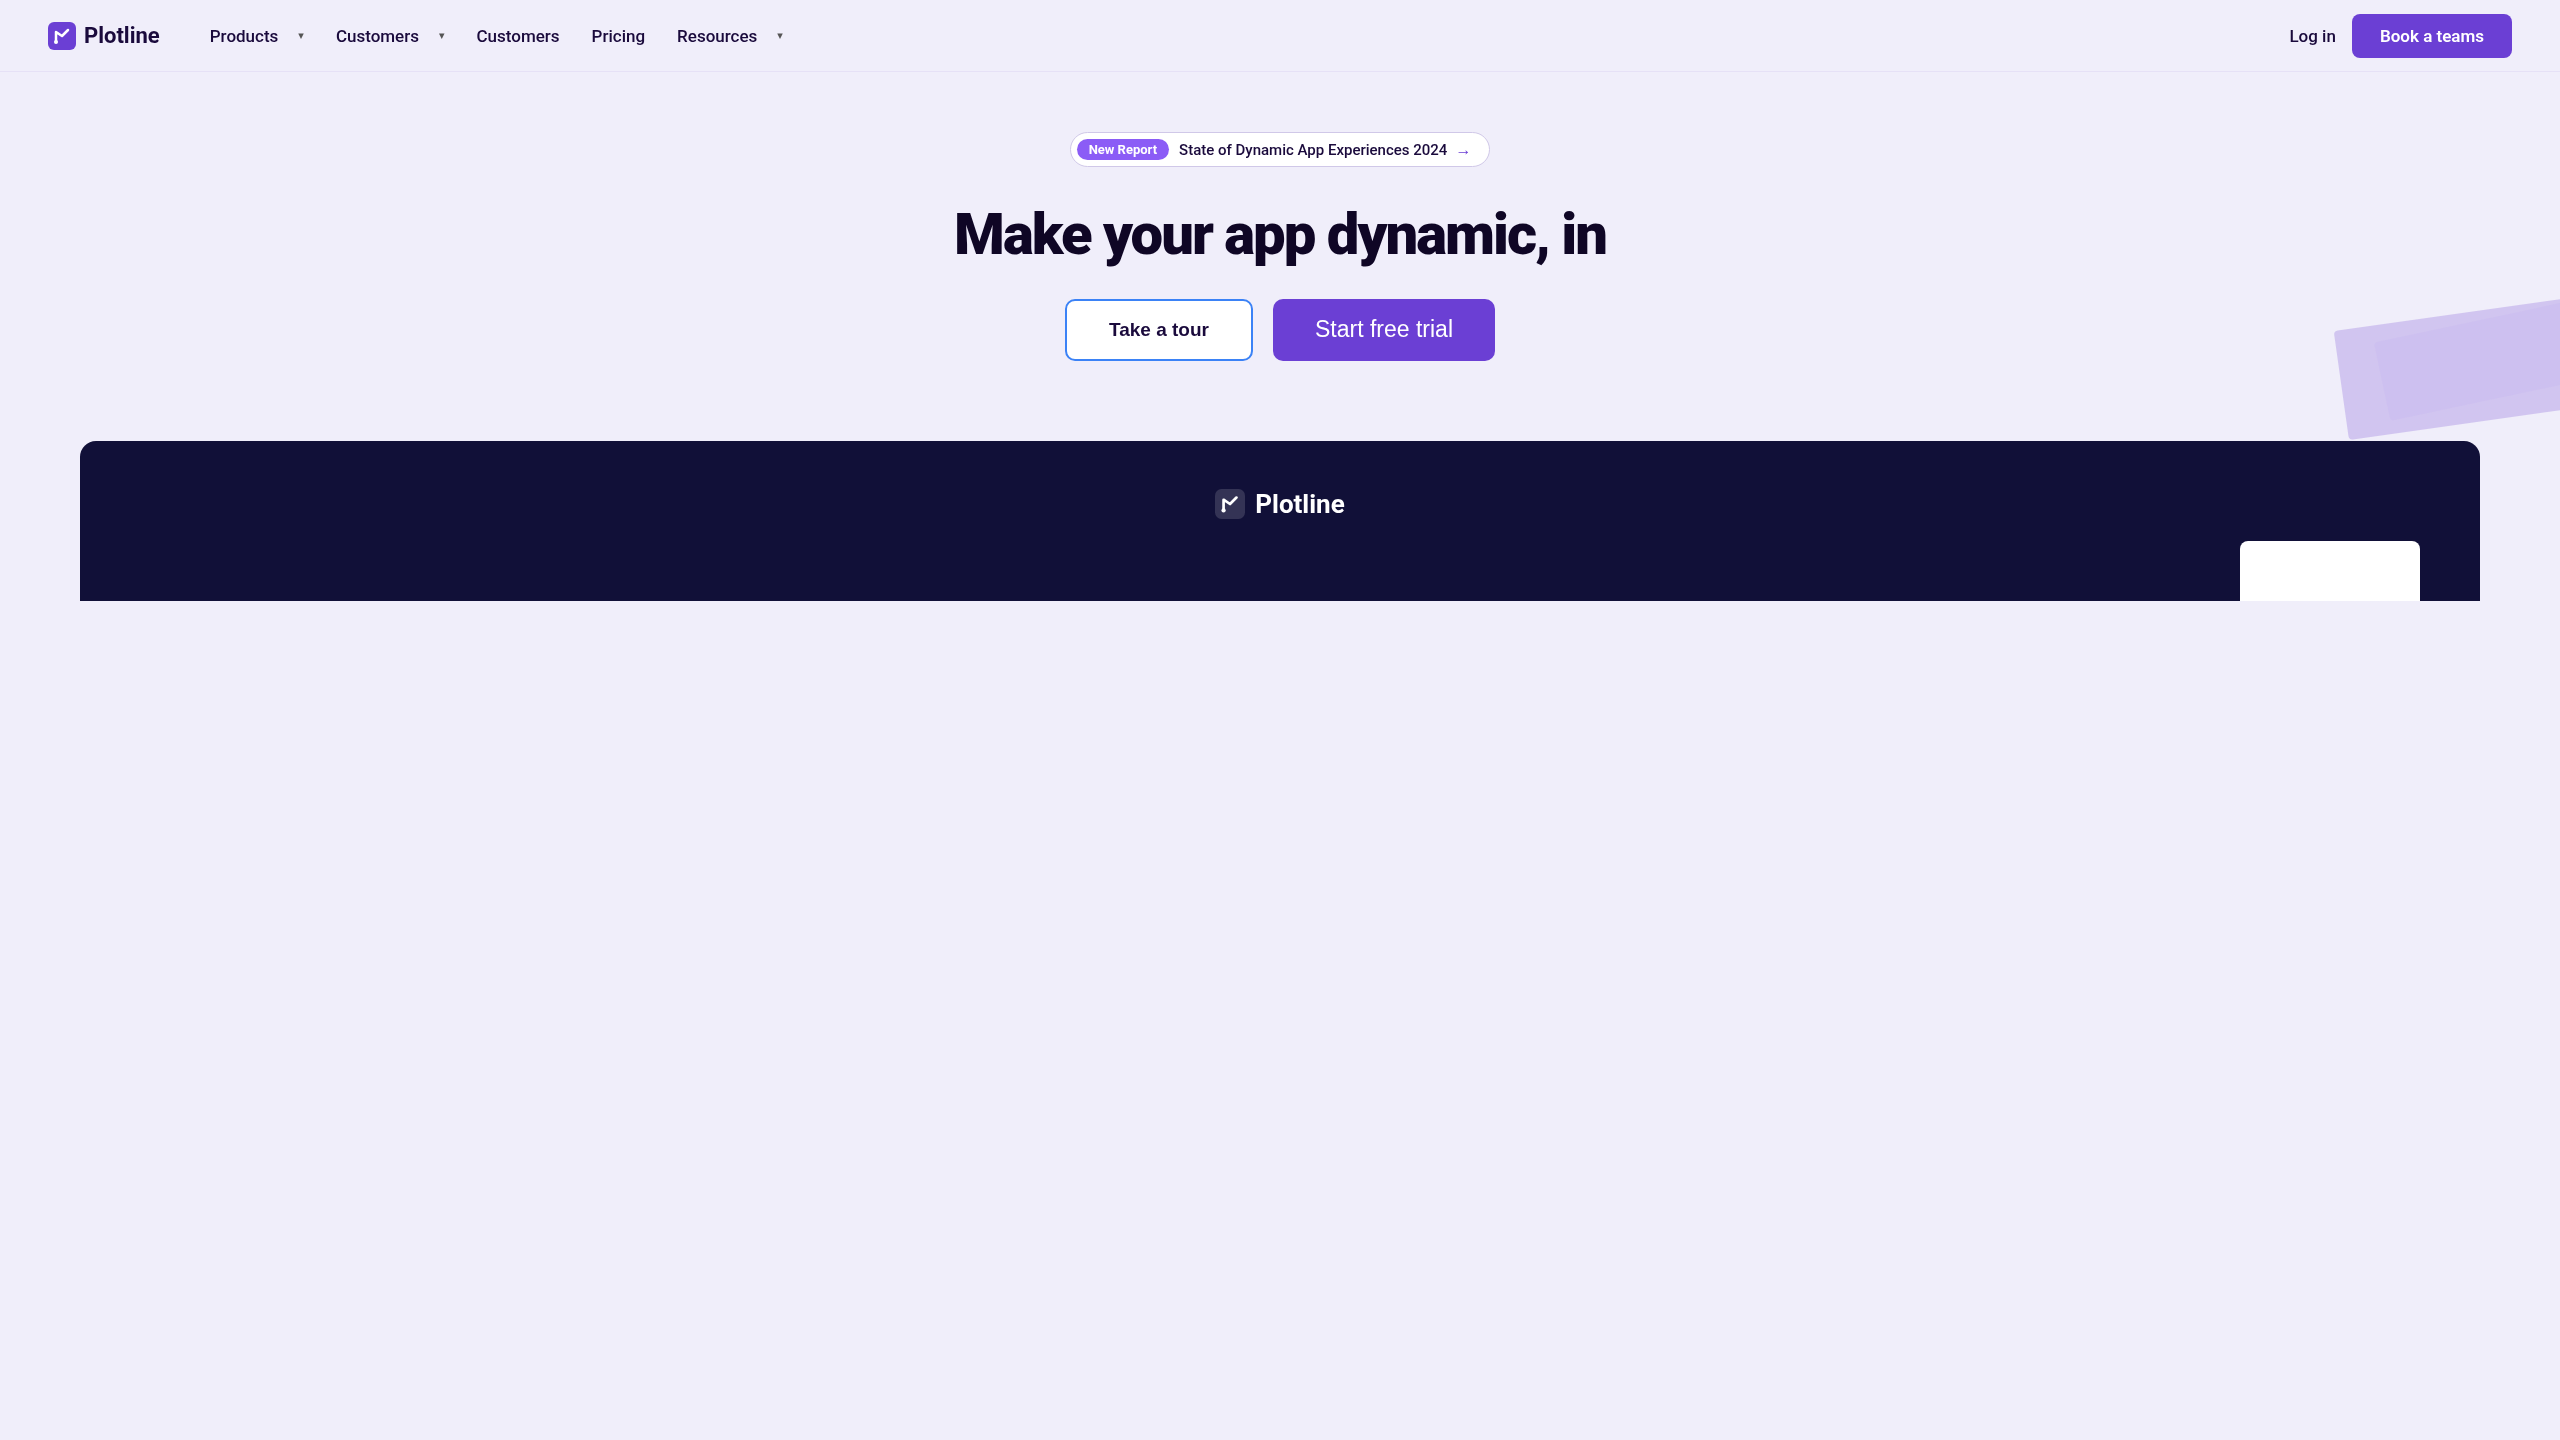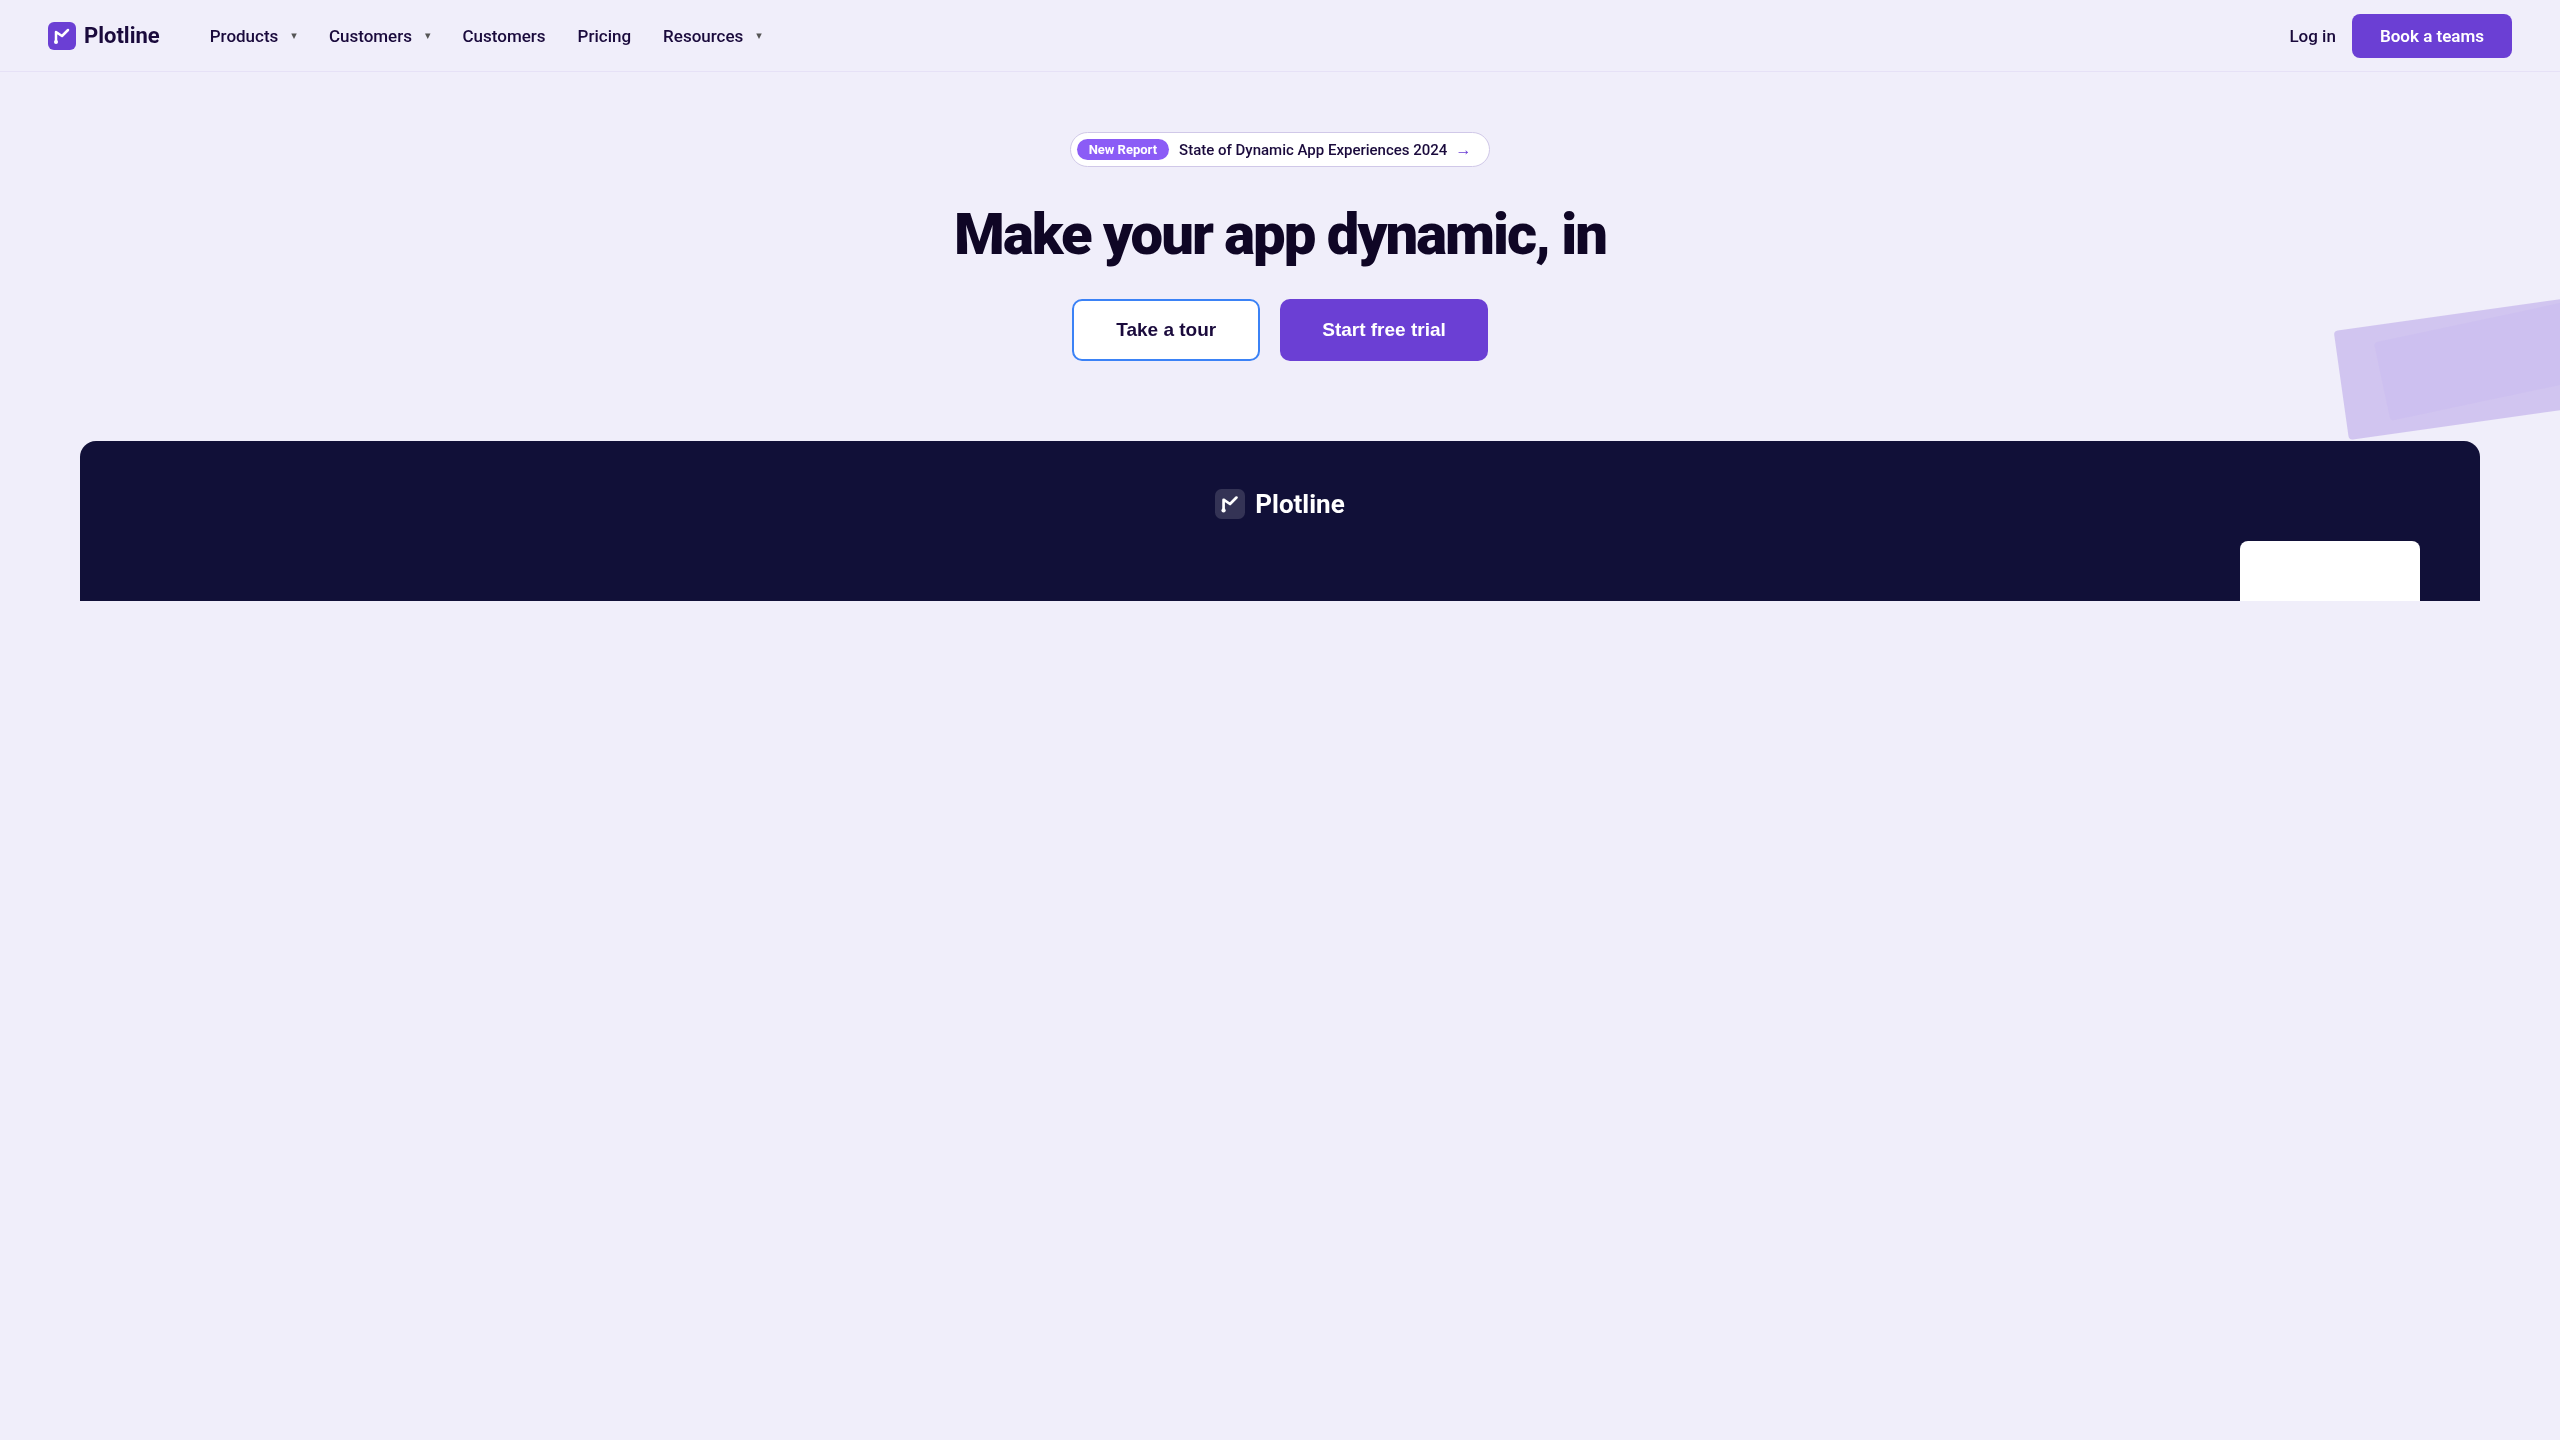--- a/index.html
+++ b/index.html
@@ -52,21 +52,21 @@
 
     .nav-links {
       display: flex;
       align-items: center;
       gap: 4px;
     }
 
     .nav-item {
       display: flex;
       align-items: center;
-      gap: 13px;
+      gap: 20px;
       padding: 8px 14px;
       font-size: 17px;
       font-weight: 500;
       color: #1a0a3c;
       cursor: pointer;
       border-radius: 6px;
       text-decoration: none;
       white-space: nowrap;
     }
 
@@ -185,22 +185,22 @@
       font-size: 19px;
       font-weight: 700;
       padding: 18px 42px;
       border-radius: 10px;
       cursor: pointer;
     }
 
     .btn-trial {
       background: #6b3fd4;
       color: #fff;
-      font-size: 19px;
-      font-weight: 700;
+      font-size: 23px;
+      font-weight: 400;
       padding: 8px 42px;
       border-radius: 10px;
       cursor: pointer;
       border: none;
     }
 
     
     .deco-shapes {
       position: absolute;
       right: -60px;

